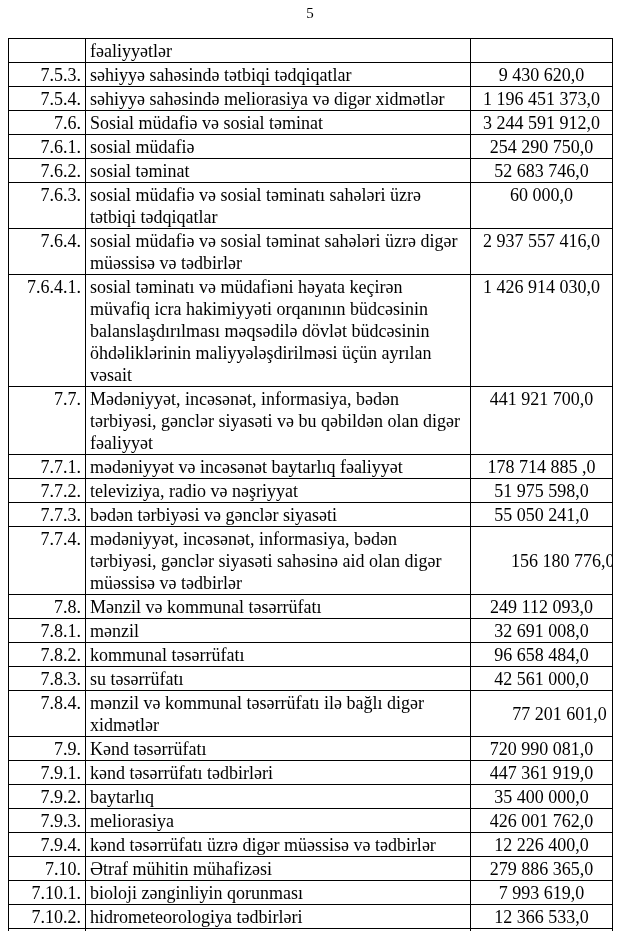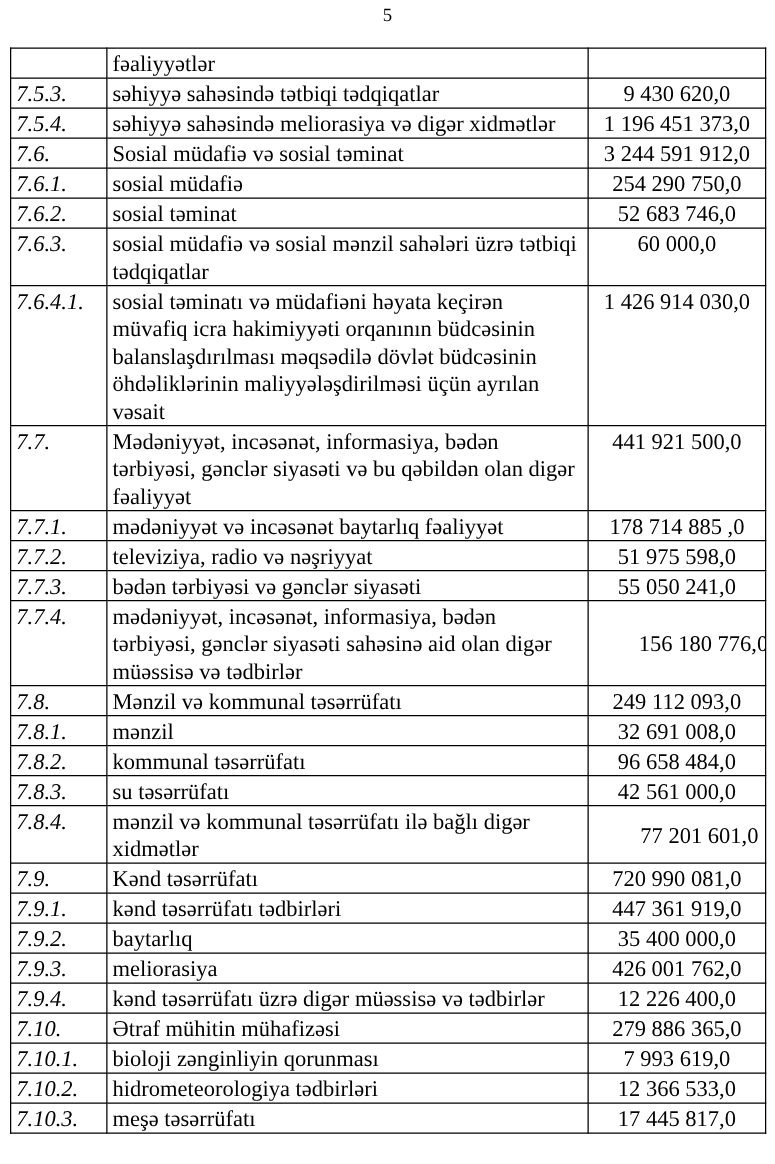--- a/index.html
+++ b/index.html
@@ -35,23 +35,22 @@
     font-size: 18px;
   }
   table.budget-table td {
     border: 1px solid #000000;
     line-height: 22px;
     padding: 0.5px 4px;
     vertical-align: top;
     overflow: hidden;
   }
   td.code-cell {
-    text-align: left;
+    text-align: right;
     white-space: nowrap;
-    font-style: italic;
   }
   td.desc-cell {
     text-align: left;
     padding-left: 8px;
     padding-right: 6px;
   }
   td.amount-cell {
     text-align: center;
     white-space: nowrap;
     padding-right: 4px;
@@ -102,32 +101,37 @@
           <td class="desc-cell">sosial müdafiə</td>
           <td class="amount-cell">254 290 750,0</td>
         </tr>
         <tr>
           <td class="code-cell">7.6.2.</td>
           <td class="desc-cell">sosial təminat</td>
           <td class="amount-cell">52 683 746,0</td>
         </tr>
         <tr>
           <td class="code-cell">7.6.3.</td>
-          <td class="desc-cell">sosial müdafiə və sosial mənzil sahələri üzrə tətbiqi tədqiqatlar</td>
+          <td class="desc-cell">sosial müdafiə və sosial təminatı sahələri üzrə tətbiqi tədqiqatlar</td>
           <td class="amount-cell">60 000,0</td>
+        </tr>
+        <tr>
+          <td class="code-cell">7.6.4.</td>
+          <td class="desc-cell">sosial müdafiə və sosial təminat sahələri üzrə digər müəssisə və tədbirlər</td>
+          <td class="amount-cell">2 937 557 416,0</td>
         </tr>
         <tr>
           <td class="code-cell">7.6.4.1.</td>
           <td class="desc-cell">sosial təminatı və müdafiəni həyata keçirən müvafiq icra hakimiyyəti orqanının büdcəsinin balanslaşdırılması məqsədilə dövlət büdcəsinin öhdəliklərinin maliyyələşdirilməsi üçün ayrılan vəsait</td>
           <td class="amount-cell">1 426 914 030,0</td>
         </tr>
         <tr>
           <td class="code-cell">7.7.</td>
           <td class="desc-cell">Mədəniyyət, incəsənət, informasiya, bədən tərbiyəsi, gənclər siyasəti və bu qəbildən olan digər fəaliyyət</td>
-          <td class="amount-cell">441 921 500,0</td>
+          <td class="amount-cell">441 921 700,0</td>
         </tr>
         <tr>
           <td class="code-cell">7.7.1.</td>
           <td class="desc-cell">mədəniyyət və incəsənət baytarlıq fəaliyyət</td>
           <td class="amount-cell">178 714 885 ,0</td>
         </tr>
         <tr>
           <td class="code-cell">7.7.2.</td>
           <td class="desc-cell">televiziya, radio və nəşriyyat</td>
           <td class="amount-cell">51 975 598,0</td>

